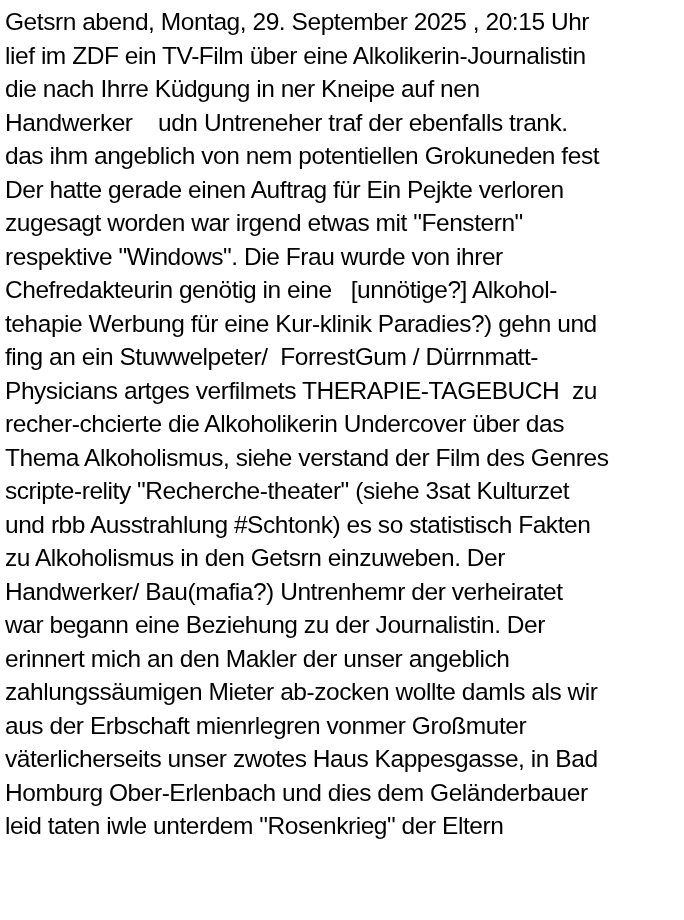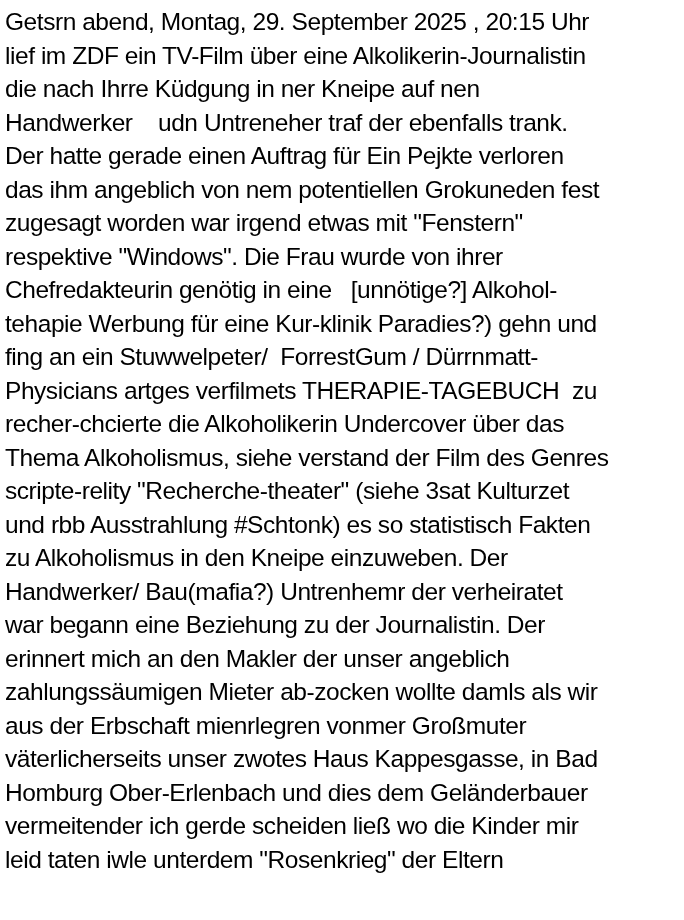--- a/index.html
+++ b/index.html
@@ -29,35 +29,34 @@
   }
 </style>
 </head>
 <body>
 
 <div class="page" id="document-body">
     <div class="line">Getsrn abend, Montag, 29. September 2025 , 20:15 Uhr</div>
     <div class="line">lief im ZDF ein TV-Film über eine Alkolikerin-Journalistin</div>
     <div class="line">die nach Ihrre Küdgung in ner Kneipe auf nen</div>
     <div class="line">Handwerker    udn Untreneher traf der ebenfalls trank.</div>
+    <div class="line">das ihm angeblich von nem potentiellen Grokuneden fest</div>
     <div class="line">Der hatte gerade einen Auftrag für Ein Pejkte verloren</div>
-    <div class="line">das ihm angeblich von nem potentiellen Grokuneden fest</div>
     <div class="line">zugesagt worden war irgend etwas mit "Fenstern"</div>
     <div class="line">respektive "Windows". Die Frau wurde von ihrer</div>
     <div class="line">Chefredakteurin genötig in eine   [unnötige?] Alkohol-</div>
     <div class="line">tehapie Werbung für eine Kur-klinik Paradies?) gehn und</div>
     <div class="line">fing an ein Stuwwelpeter/  ForrestGum / Dürrnmatt-</div>
     <div class="line">Physicians artges verfilmets THERAPIE-TAGEBUCH  zu</div>
     <div class="line">recher-chcierte die Alkoholikerin Undercover über das</div>
     <div class="line">Thema Alkoholismus, siehe verstand der Film des Genres</div>
     <div class="line">scripte-relity "Recherche-theater" (siehe 3sat Kulturzet</div>
     <div class="line">und rbb Ausstrahlung #Schtonk) es so statistisch Fakten</div>
-    <div class="line">zu Alkoholismus in den Kneipe einzuweben. Der</div>
+    <div class="line">zu Alkoholismus in den Getsrn einzuweben. Der</div>
     <div class="line">Handwerker/ Bau(mafia?) Untrenhemr der verheiratet</div>
     <div class="line">war begann eine Beziehung zu der Journalistin. Der</div>
     <div class="line">erinnert mich an den Makler der unser angeblich</div>
     <div class="line">zahlungssäumigen Mieter ab-zocken wollte damls als wir</div>
     <div class="line">aus der Erbschaft mienrlegren vonmer Großmuter</div>
     <div class="line">väterlicherseits unser zwotes Haus Kappesgasse, in Bad</div>
     <div class="line">Homburg Ober-Erlenbach und dies dem Geländerbauer</div>
-    <div class="line">vermeitender ich gerde scheiden ließ wo die Kinder mir</div>
     <div class="line">leid taten iwle unterdem "Rosenkrieg" der Eltern</div>
   </div>
 
 </body></html>

